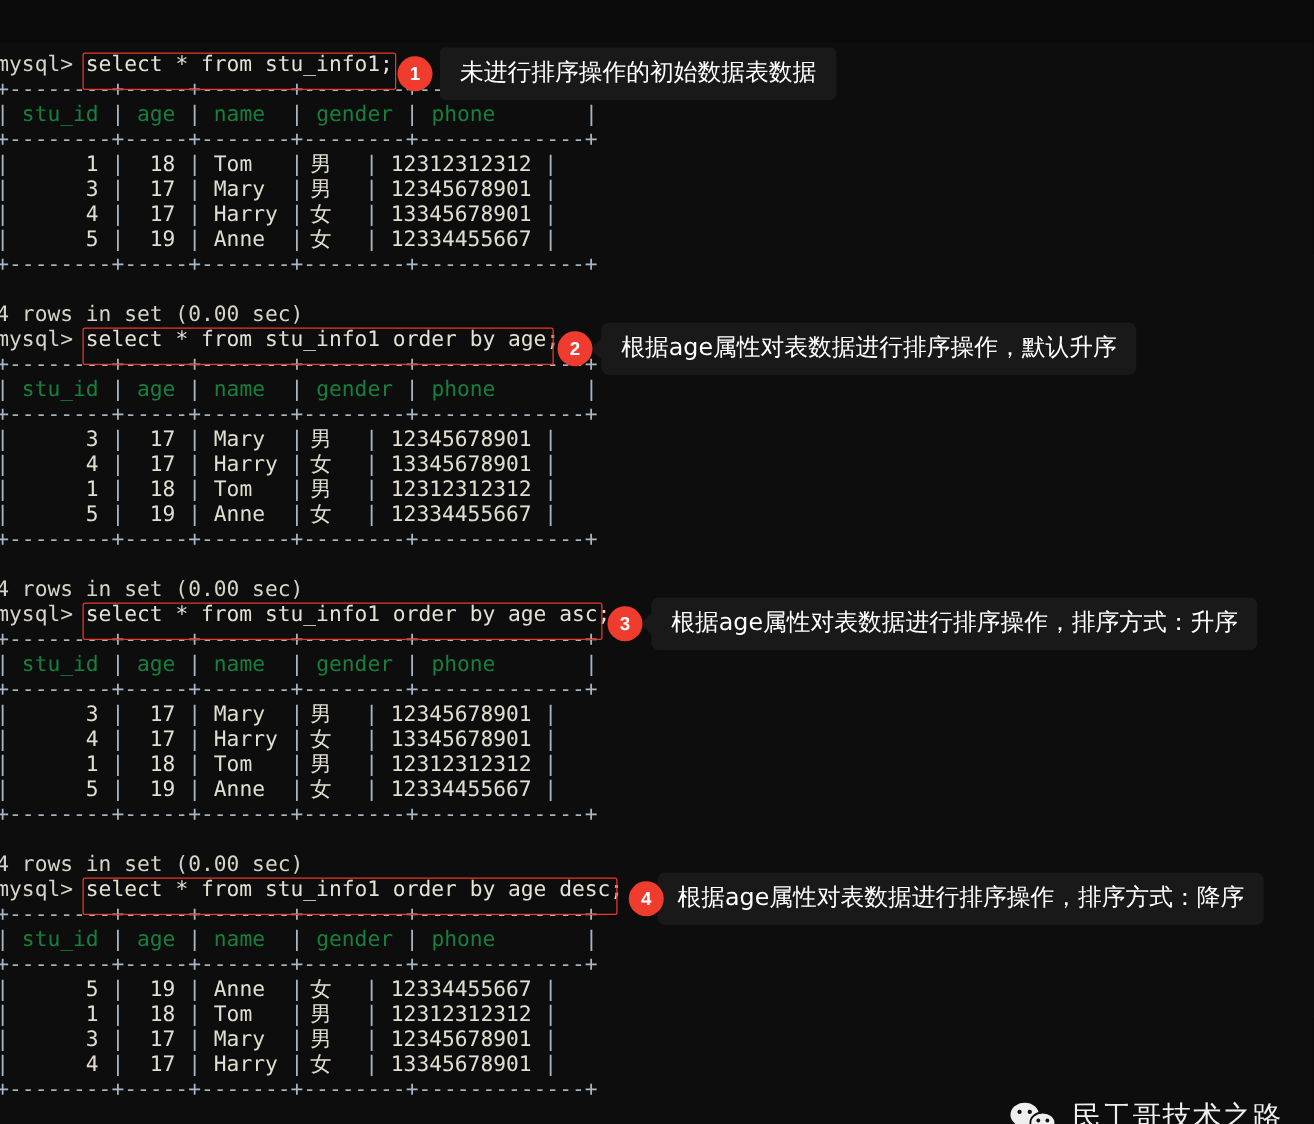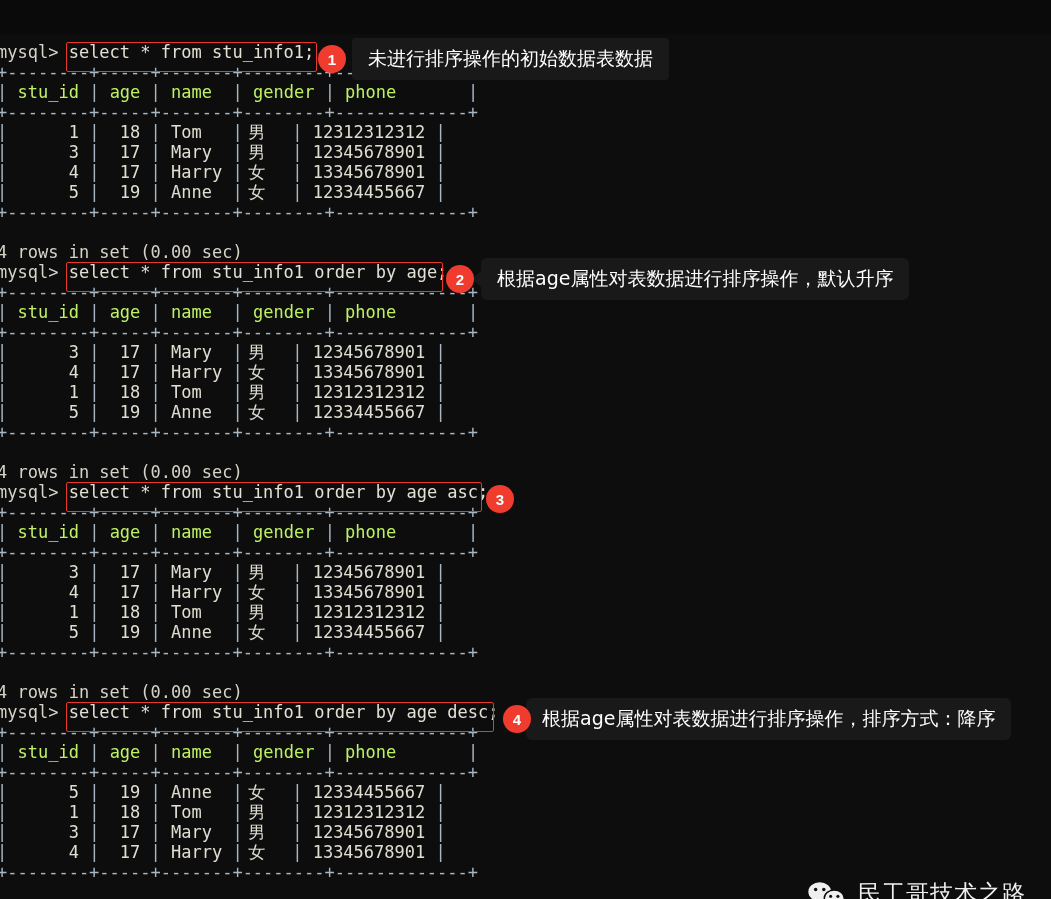--- a/index.html
+++ b/index.html
@@ -32,21 +32,21 @@
   }
   .line {
     height: 20px;
     white-space: pre;
     margin-left: -3px;
   }
   .rule   { color: #a8b6c4; }
   .pipe   { color: #a8b6c4; }
   .prompt { color: #d6d3c8; }
   .sqltxt { color: #e3e0d4; }
-  .hdr    { color: #bef264; }
+  .hdr    { color: #15803d; }
   .num    { color: #e0ddd1; }
   .cjk    { font-family: "DejaVu Sans", sans-serif; color: #e0ddd1; }
   .stat   { color: #d6d3c8; }
 
   .blk { position: absolute; left: 0; }
 
   
   .sqlbox {
     position: absolute;
     border: 1.5px solid #e8392c;
@@ -145,20 +145,24 @@
   <div class="callout square" style="left:352px; top:4px; height:42px;">
 
     <span>未进行排序操作的初始数据表数据</span>
   </div>
 
   <div class="callout" style="left:481px; top:224px; height:42px;">
     <span class="tip"></span>
     <span>根据age属性对表数据进行排序操作，默认升序</span>
   </div>
 
+  <div class="callout" style="left:521px; top:444px; height:42px;">
+    <span class="tip"></span>
+    <span>根据age属性对表数据进行排序操作，排序方式：升序</span>
+  </div>
 
   <div class="callout" style="left:526px; top:664px; height:42px;">
     <span class="tip"></span>
     <span>根据age属性对表数据进行排序操作，排序方式：降序</span>
   </div>
 
   <div class="watermark">
     <span class="wx">
       <svg viewBox="0 0 44 30" width="40" height="28" aria-hidden="true">
         <ellipse cx="14" cy="11.5" rx="12.5" ry="10.5" fill="#efefef"></ellipse>

